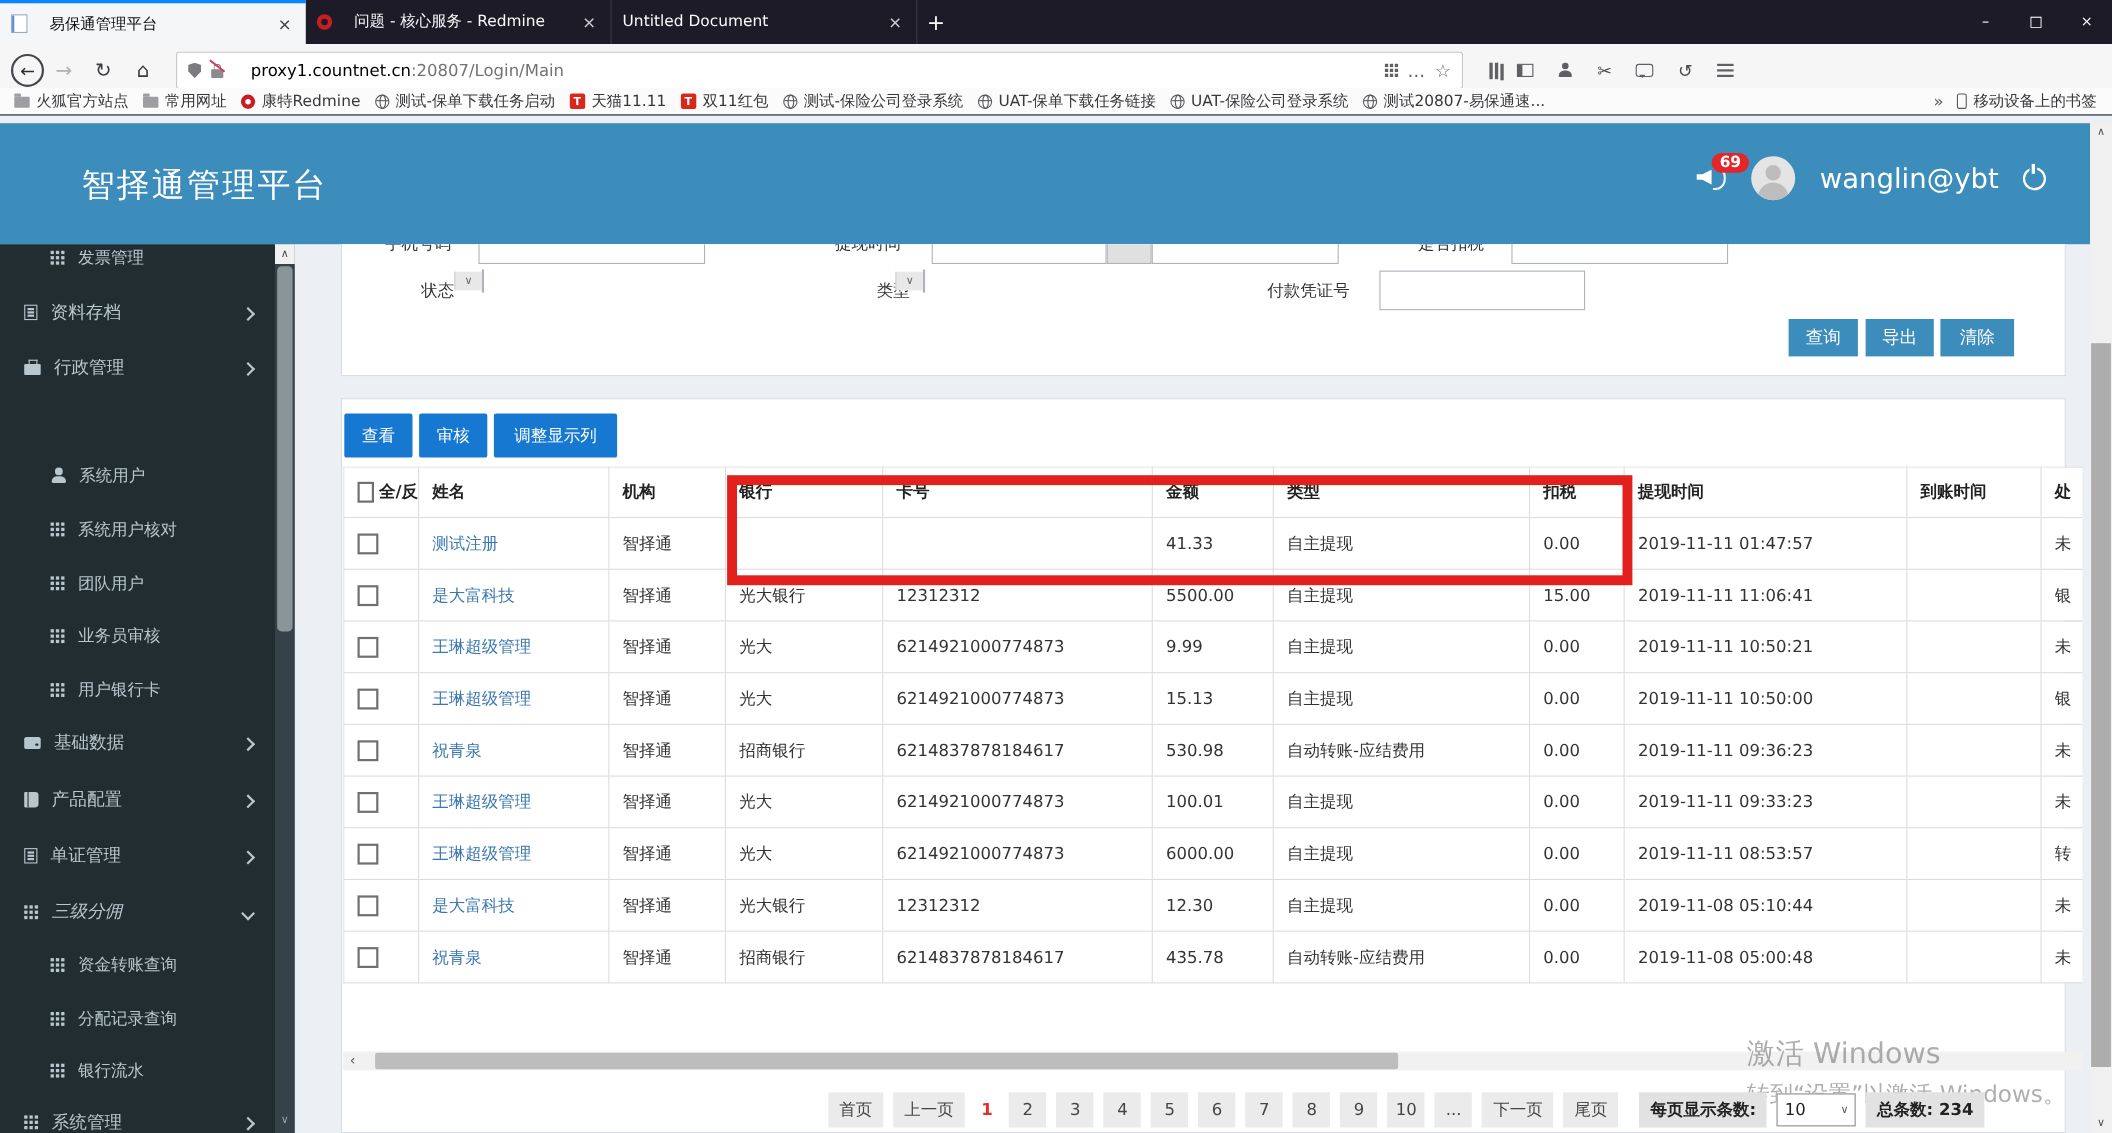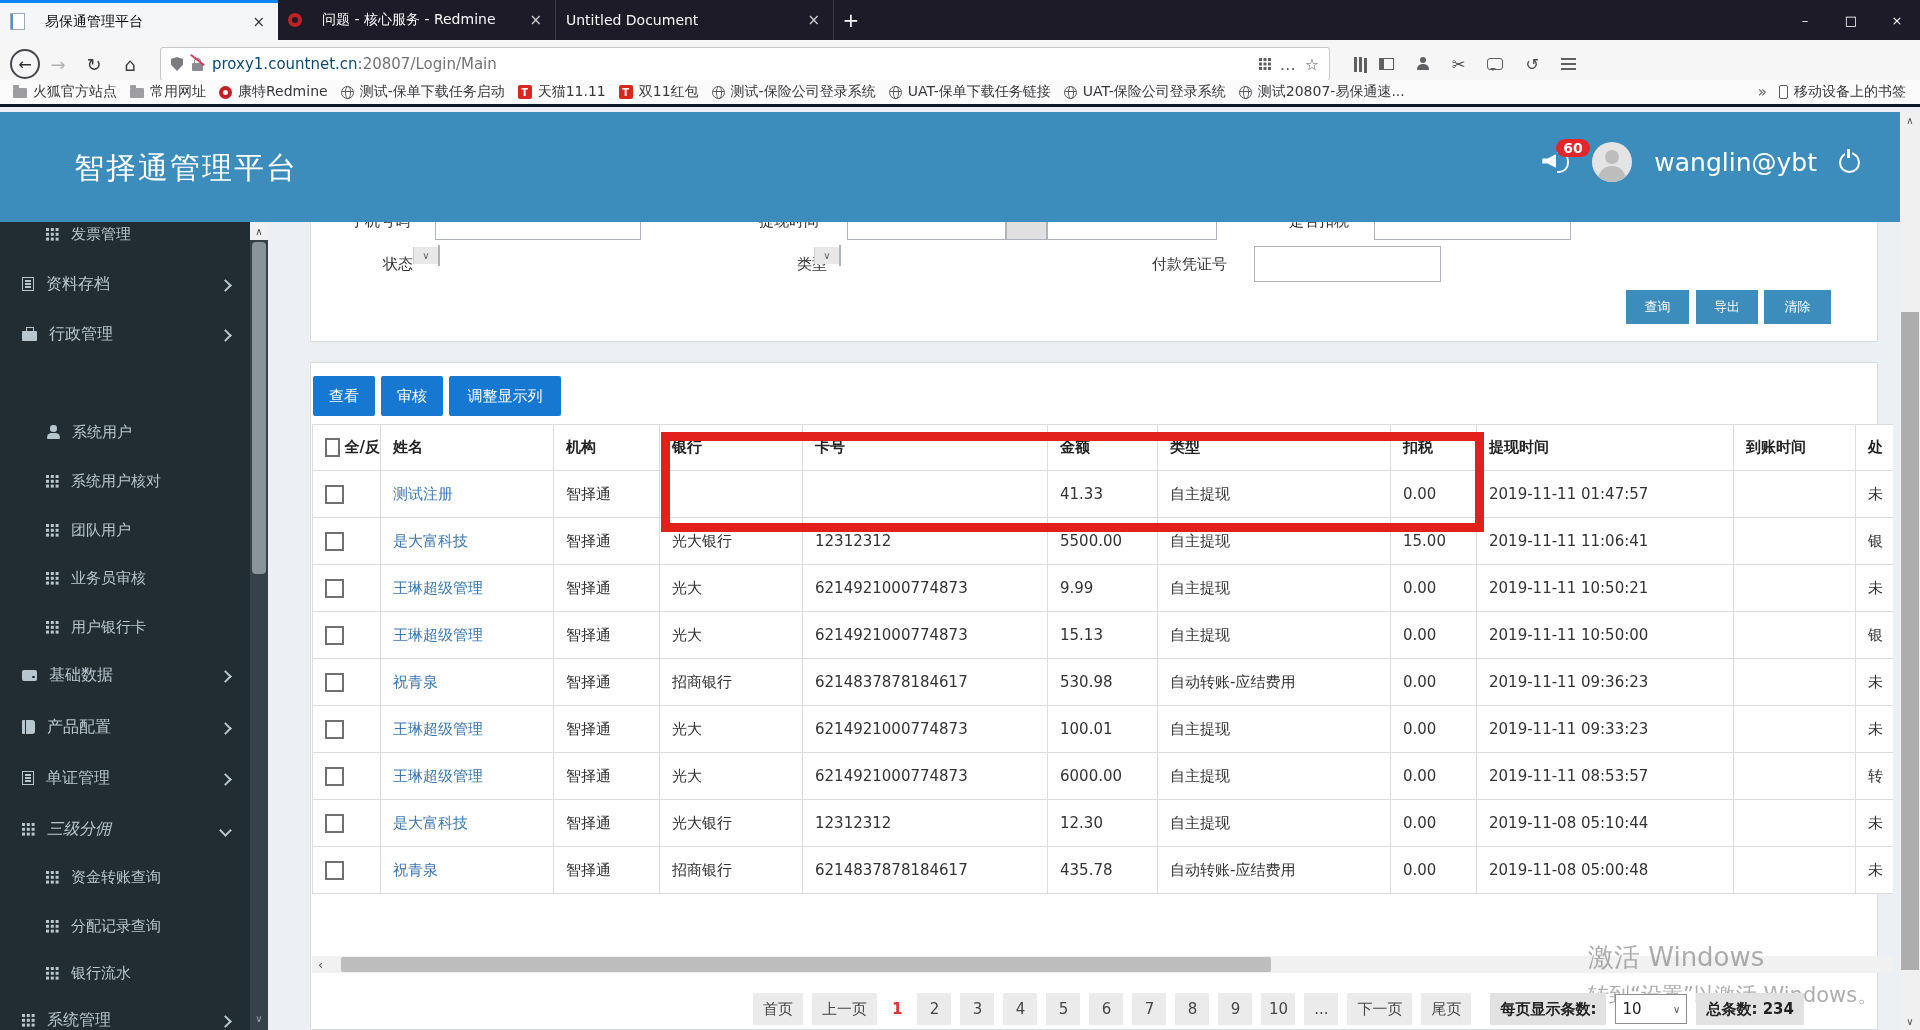--- a/index.html
+++ b/index.html
@@ -17,40 +17,40 @@
   .favicon-page{width:13px;height:15px;background:#fff;border:1px solid #9ab;box-shadow:inset 2px 0 0 #5a8fd6;}
   .favicon-redmine{width:14px;height:14px;border-radius:50%;background:#c31f25;position:relative;}
   .favicon-redmine::after{content:"";position:absolute;left:4px;top:4px;width:6px;height:6px;border-radius:50%;background:#1c1b27;}
   
   #navbar{left:0;top:40px;width:1920px;height:48px;background:#f6f6f7;border-bottom:1px solid #d7d7db;display:flex;align-items:center;}
   .navbtn{color:#3b3b40;font-size:18px;width:36px;text-align:center;}
   .nav-back{width:30px;height:30px;border:2px solid #45454b;border-radius:50%;display:flex;align-items:center;justify-content:center;margin-left:10px;font-size:16px;color:#2f2f33;box-sizing:border-box;}
   .disabled{color:#b1b1b3;}
   #urlbar{margin-left:12px;width:1170px;height:34px;background:#fff;border:1px solid #c8c8ca;border-radius:3px;display:flex;align-items:center;padding:0 10px;box-sizing:border-box;gap:9px;}
   #urltext{font-size:15px;flex:1;white-space:nowrap;overflow:hidden;}
-  #urltext .host{color:#0c4a6e;}
+  #urltext .host{color:#000000;margin-left:16px;}
   #urltext .path{color:#737373;}
   .ic-shield{width:12px;height:14px;background:#7b7b80;clip-path:polygon(50% 0,100% 15%,100% 55%,50% 100%,0 55%,0 15%);}
   .ic-lock{width:11px;height:8px;background:#8a8a8f;border-radius:1px;position:relative;margin-top:6px;}
   .ic-lock::before{content:"";position:absolute;left:2px;top:-5px;width:5px;height:5px;border:1.6px solid #8a8a8f;border-bottom:none;border-radius:4px 4px 0 0;}
   .ic-lock::after{content:"";position:absolute;left:-3px;top:-4px;width:17px;height:2px;background:#d7385e;transform:rotate(38deg);}
   .ic-grid-s{position:relative;width:12px;height:12px;}
   .ic-grid-s::before{content:"";position:absolute;width:3px;height:3px;background:#5f5f64;box-shadow:4.5px 0 #5f5f64,9px 0 #5f5f64,0 4.5px #5f5f64,4.5px 4.5px #5f5f64,9px 4.5px #5f5f64,0 9px #5f5f64,4.5px 9px #5f5f64,9px 9px #5f5f64;}
   .urlicon{color:#5f5f64;font-size:16px;}
   .tb-icons{display:flex;align-items:center;gap:22px;margin-left:24px;color:#4a4a4f;}
   .ic-lib{width:3px;height:15px;background:#5f5f64;box-shadow:5px 0 #5f5f64,10px 1px #5f5f64;}
   .ic-side{width:15px;height:12px;border:1.6px solid #5f5f64;box-shadow:inset 4px 0 0 #5f5f64;box-sizing:border-box;}
   .ic-user-t{position:relative;width:14px;height:14px;}
   .ic-user-t::before{content:"";position:absolute;left:4px;top:0;width:6px;height:6px;border-radius:50%;background:#5f5f64;}
   .ic-user-t::after{content:"";position:absolute;left:1px;top:7px;width:12px;height:6px;border-radius:6px 6px 1px 1px;background:#5f5f64;}
   .ic-chat{width:16px;height:12px;border:1.6px solid #5f5f64;border-radius:3px;position:relative;box-sizing:border-box;}
   .ic-chat::after{content:"";position:absolute;left:2px;bottom:-5px;border:3px solid transparent;border-top-color:#5f5f64;}
   .ic-menu{width:15px;height:2px;background:#5f5f64;box-shadow:0 5px #5f5f64,0 10px #5f5f64;margin-top:-10px;}
   
-  #bookmarks{left:0;top:80px;width:1920px;height:24px;background:#fbfbfb;border-bottom:3px solid #0f172a;display:flex;align-items:center;font-size:14px;color:#38383d;}
+  #bookmarks{left:0;top:80px;width:1920px;height:24px;background:#fbfbfb;border-bottom:1px solid #0f172a;display:flex;align-items:center;font-size:14px;color:#38383d;}
   .bm{display:flex;align-items:center;gap:6px;margin-left:13px;white-space:nowrap;}
   .ic-folder{width:14px;height:10px;background:#9d9da2;border-radius:1px;position:relative;margin-top:2px;}
   .ic-folder::before{content:"";position:absolute;left:0;top:-3px;width:6px;height:3px;background:#9d9da2;border-radius:1px 1px 0 0;}
   .ic-globe{width:13px;height:13px;border:1.4px solid #5a5a5f;border-radius:50%;position:relative;box-sizing:border-box;}
   .ic-globe::before{content:"";position:absolute;left:0;right:0;top:4.2px;border-top:1.2px solid #5a5a5f;}
   .ic-globe::after{content:"";position:absolute;left:3px;top:-1px;width:4.5px;height:11.5px;border:1.2px solid #5a5a5f;border-radius:50%;}
   .ic-tmall{width:14px;height:14px;background:#d8281c;border-radius:2px;color:#fff;font-size:10px;font-weight:bold;display:flex;align-items:center;justify-content:center;}
   .ic-redmine{width:13px;height:13px;border-radius:50%;background:#c31f25;position:relative;}
   .ic-redmine::after{content:"";position:absolute;left:4px;top:4px;width:5px;height:5px;border-radius:50%;background:#fbfbfb;}
   .ic-phone{width:9px;height:14px;border:1.5px solid #5a5a5f;border-radius:2px;box-sizing:border-box;}
@@ -96,21 +96,21 @@
   #sidescroll .arr-top{position:absolute;left:0;top:0;width:18px;height:18px;background:#f1f1f1;color:#444;font-size:10px;display:flex;align-items:center;justify-content:center;}
   #sidescroll .thumb{position:absolute;left:2px;top:20px;width:14px;height:332px;background:#8a9599;border-radius:4px;}
   #sidescroll .arr-bot{position:absolute;left:0;bottom:4px;width:18px;height:16px;color:#9aa5ab;font-size:10px;display:flex;align-items:center;justify-content:center;}
   
   #panel1{left:310px;top:222px;width:1568px;height:120px;background:#fff;border:1px solid #d8dce3;border-top:none;box-sizing:border-box;overflow:hidden;}
   #panel2{left:310px;top:362px;width:1568px;height:668px;background:#fff;border:1px solid #d8dce3;box-sizing:border-box;}
   .frm-label{font-size:15px;color:#333;white-space:nowrap;}
   .frm-input{background:#fff;border:1px solid #aeb3b9;box-sizing:border-box;height:34px;}
   .frm-select{background:#fff;border:1px solid #aeb3b9;box-sizing:border-box;height:36px;position:relative;}
   .sel-btn{position:absolute;right:1px;top:1px;bottom:1px;width:24px;background:#e8e8e8;border-left:1px solid #cfcfcf;display:flex;align-items:center;justify-content:center;color:#666;font-size:10px;}
-  .btn-steel{background:#3c8dbc;color:#fff;font-size:13px;border:none;display:flex;align-items:center;justify-content:center;}
+  .btn-steel{background:#3c8dbc;color:#fff;font-size:16px;border:none;display:flex;align-items:center;justify-content:center;}
   .btn-bright{background:#1778d2;color:#fff;font-size:15px;border:none;display:flex;align-items:center;justify-content:center;border-radius:2px;}
   
   #tablewrap{left:312px;top:424px;width:1581px;height:517px;overflow:hidden;}
   table.grid{border-collapse:collapse;table-layout:fixed;width:1608px;font-size:15px;color:#333;}
   table.grid th,table.grid td{border:1px solid #ddd;padding:0 0 0 12px;text-align:left;overflow:hidden;white-space:nowrap;}
   table.grid th{height:45px;font-weight:bold;color:#222;background:#fff;}
   table.grid td{height:46px;background:#fff;}
   tr.hl td{background:#f4f4f4;}
   a.namelink{color:#3b77b0;text-decoration:none;}
   .cbx{width:15px;height:15px;border:2px solid #707070;background:#fff;display:inline-block;vertical-align:middle;}
@@ -237,21 +237,21 @@
         <span>移动设备上的书签</span>
       </span>
   </div>
 
   <div id="appheader" class="abs">
     <div id="apptitle">智择通管理平台</div>
     <div id="hdr-right">
       <div class="spk-wrap">
         <span class="ic-spk" style="position:absolute;left:0;top:5px;"></span>
         <span class="spk-wave"></span>
-        <span id="badge">60</span>
+        <span id="badge">69</span>
       </div>
       <div id="avatar"></div>
       <div id="username">wanglin@ybt</div>
       <div class="ic-pwr"></div>
     </div>
   </div>
 
   <div id="sidebar" class="abs">
     <div class="side-item lv2" style="top:-12px;">
         <span class="ic ic-grid"></span>

